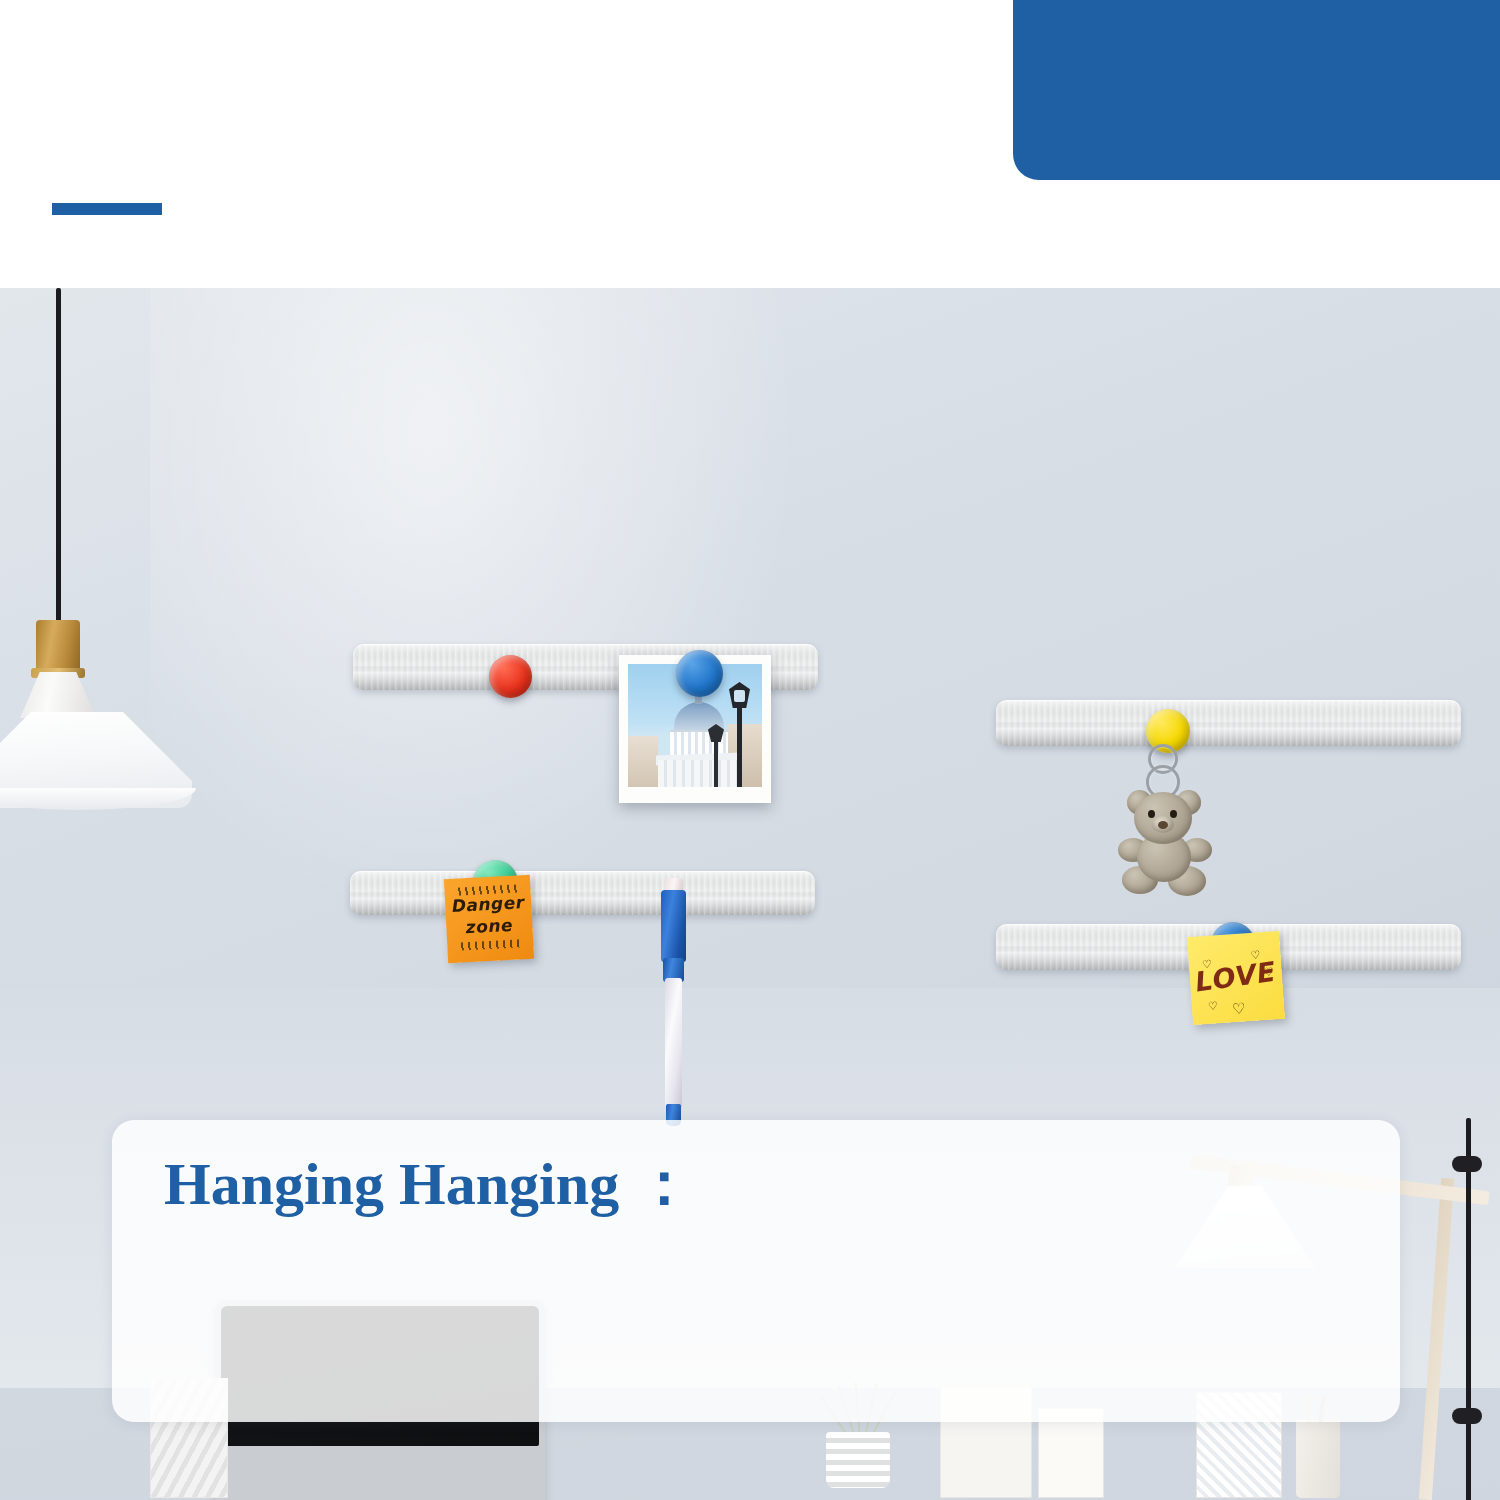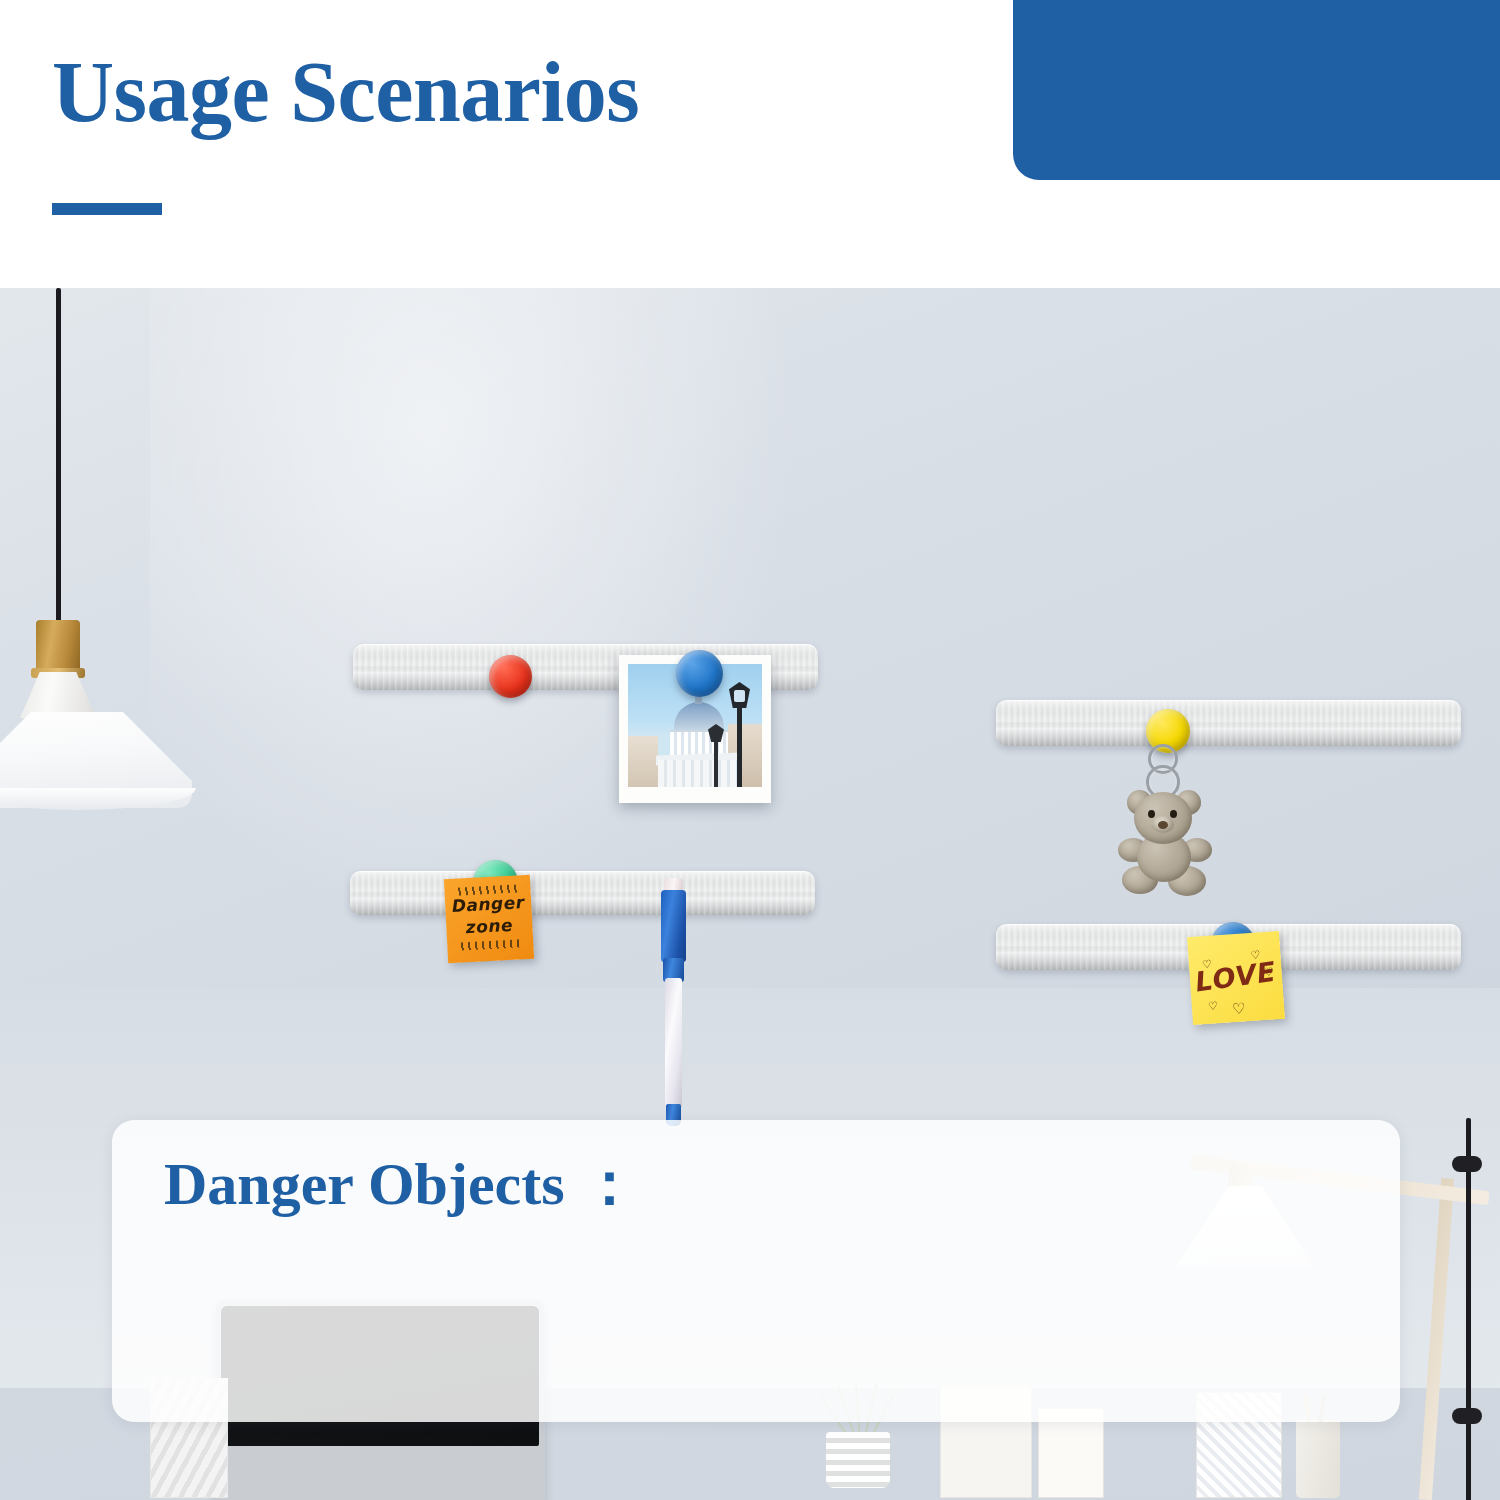--- a/index.html
+++ b/index.html
@@ -375,21 +375,20 @@
     position:absolute; left:44px; top:110px; width:1210px;
     font-family:"DejaVu Sans Condensed","DejaVu Sans", sans-serif;
     font-size:37px; line-height:1.22; color:#1b1b1b;
     letter-spacing:-0.4px;
   }
 </style>
 </head>
 <body>
 
 <div class="header">
-  <div class="page-title">Usage Scenarios</div>
   <div class="title-rule"></div>
 
   <div class="logo-badge">
     
     
   </div>
 </div>
 
 <div class="scene">
 
@@ -499,16 +498,16 @@
 
   <div class="pen">
     <div class="pen-cap-tip"></div>
     <div class="pen-cap"></div>
     <div class="pen-collar"></div>
     <div class="pen-barrel"></div>
     <div class="pen-end"></div>
   </div>
 
   <div class="caption-panel" style="top:832px">
-    <div class="caption-heading">Danger Objects ：</div>
+    <div class="caption-heading">Hanging Hanging ：</div>
   </div>
 
 </div>
 
 </body></html>

